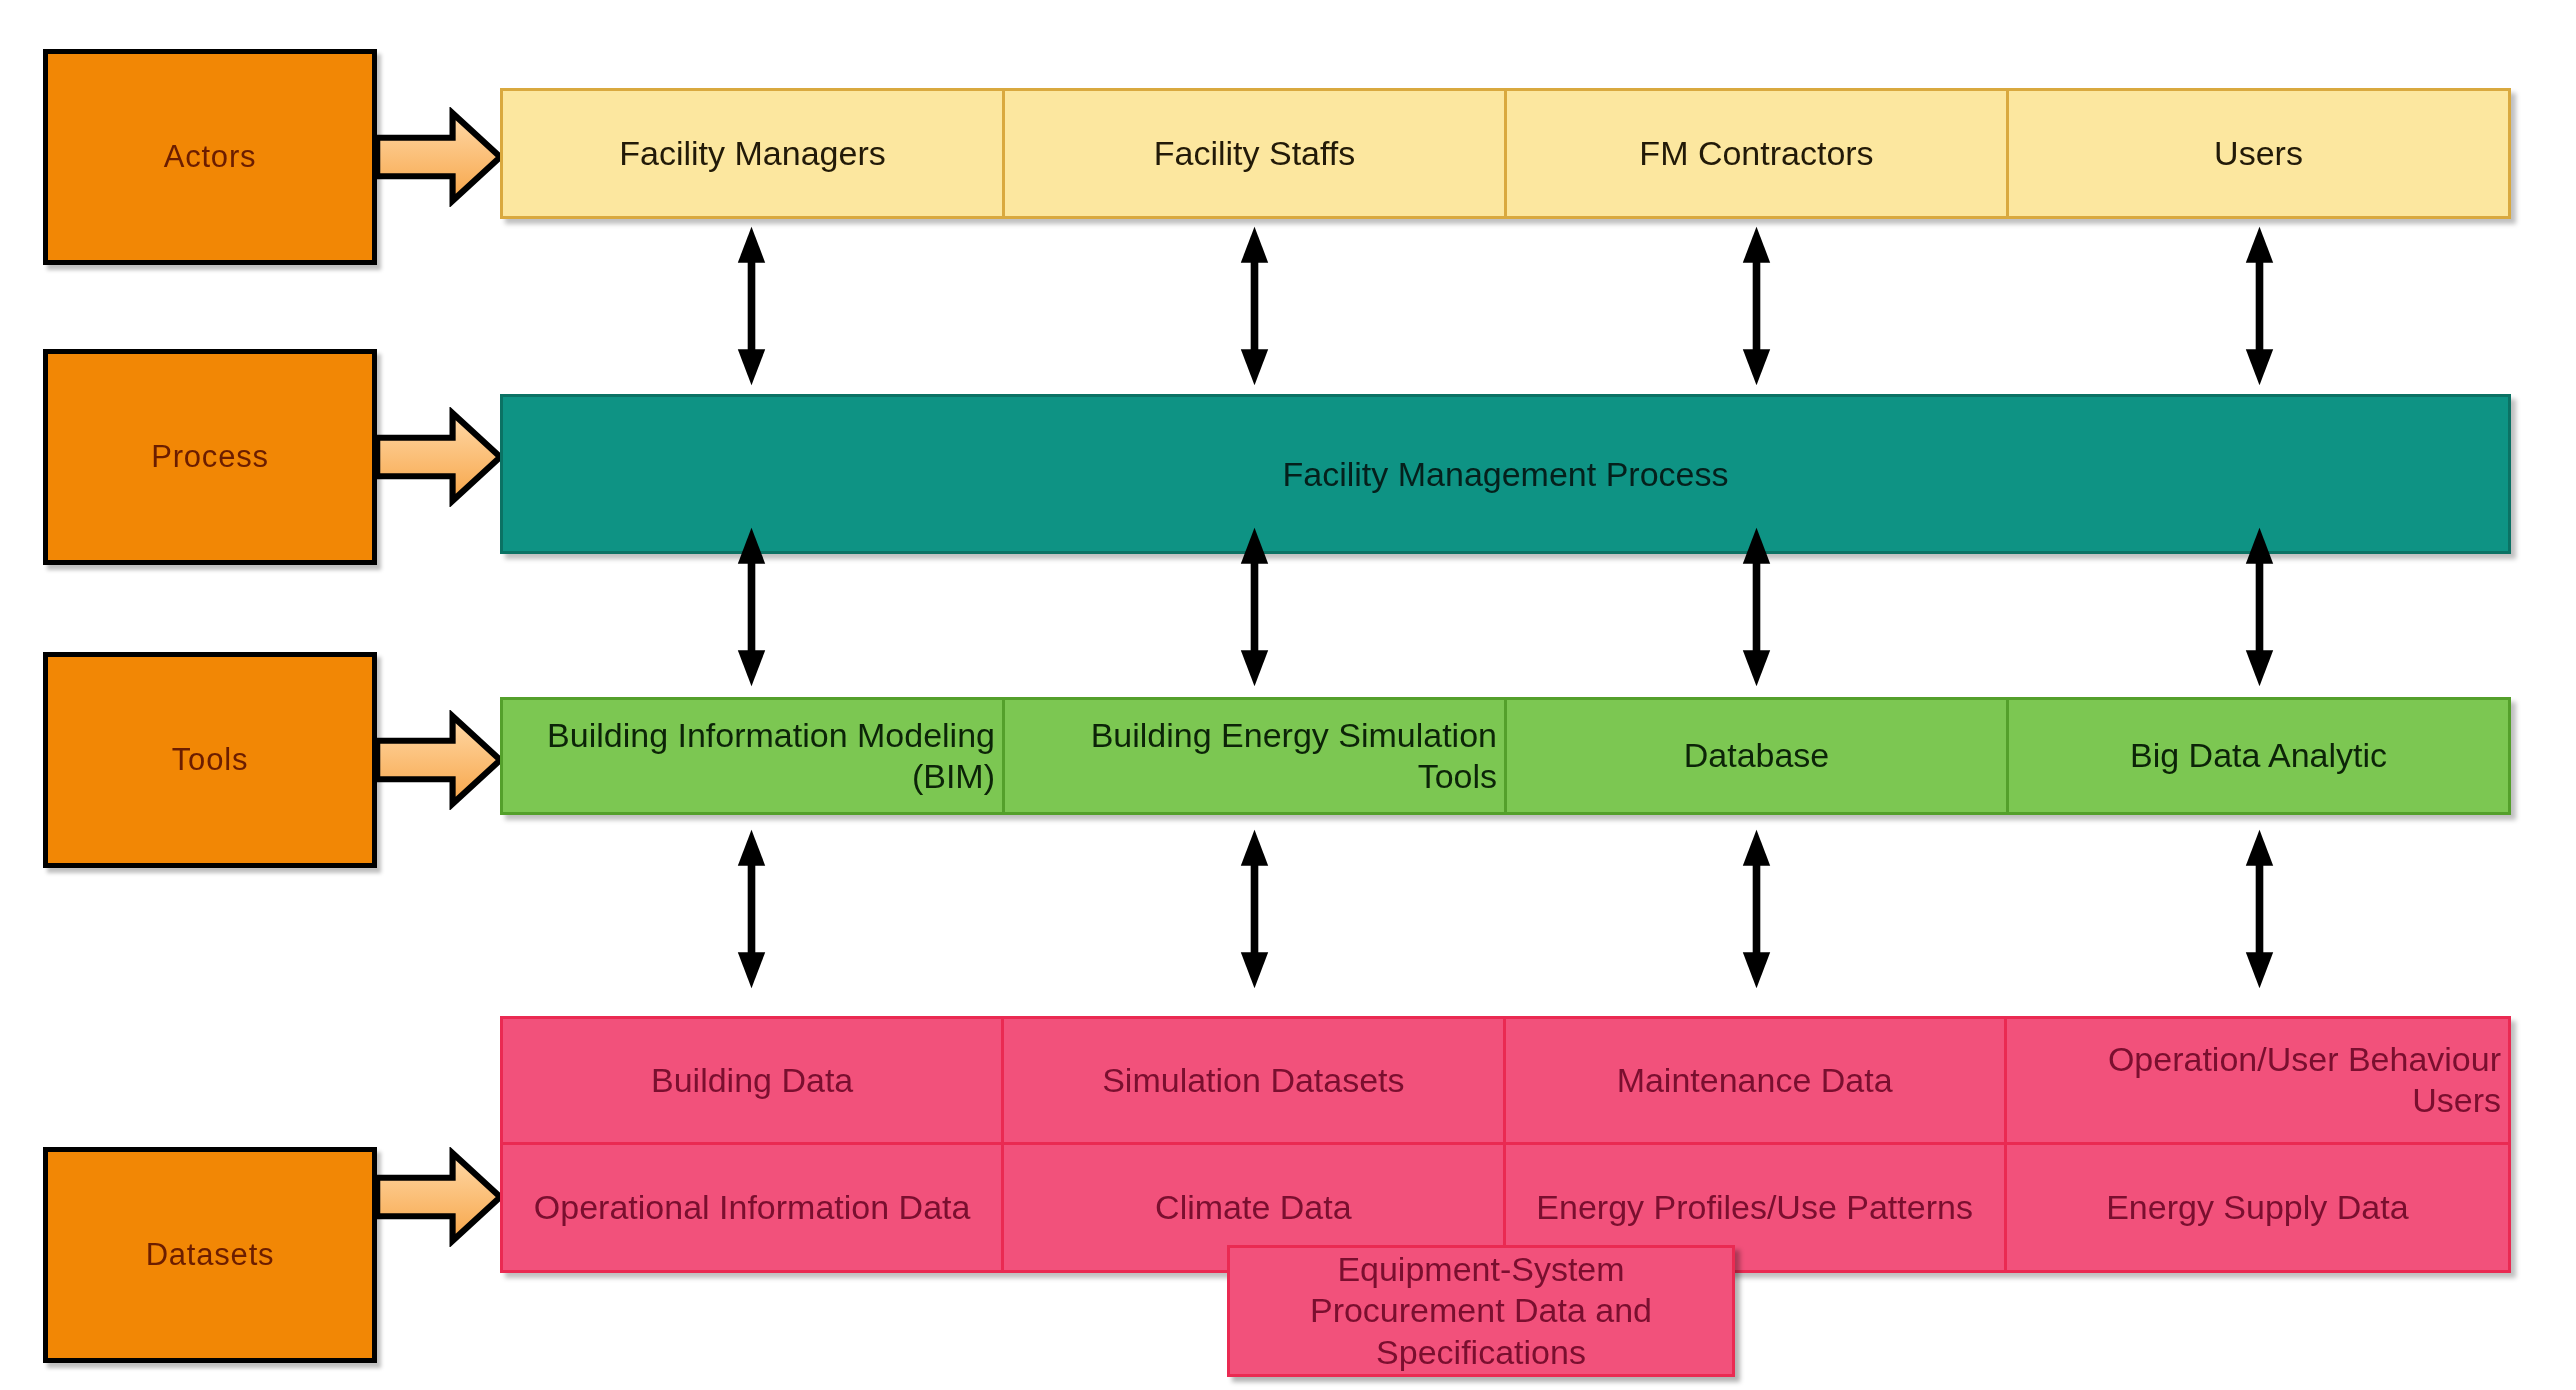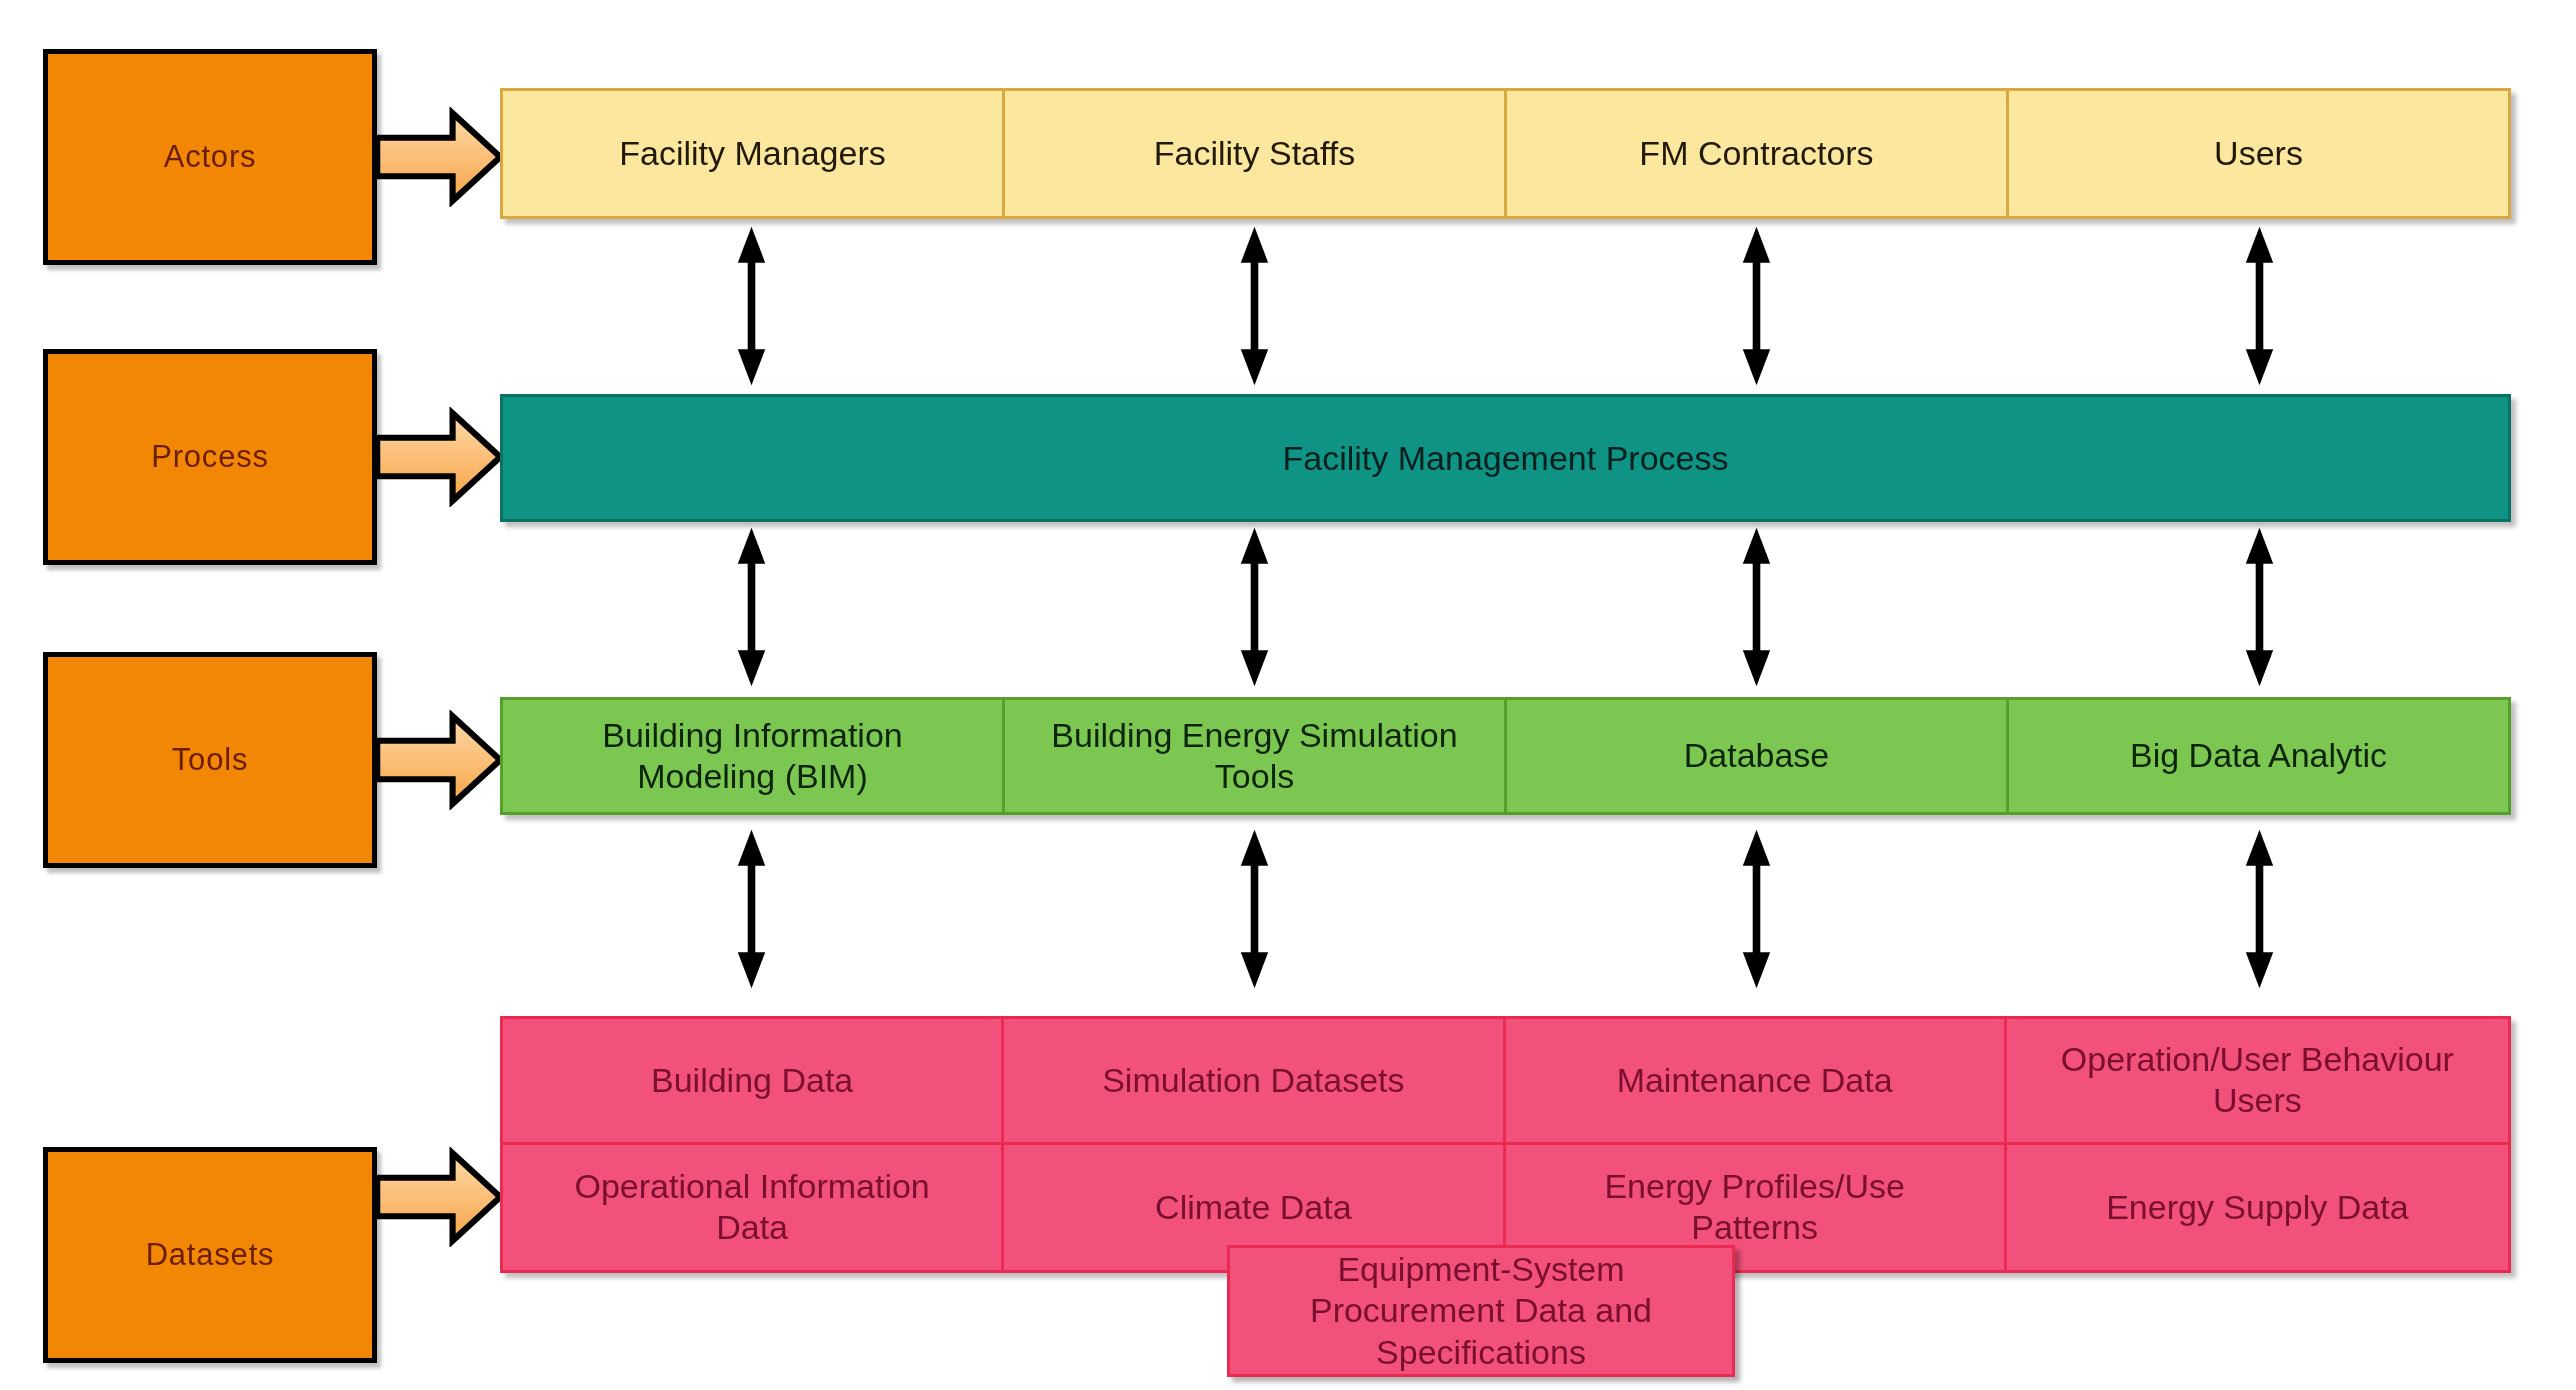--- a/index.html
+++ b/index.html
@@ -24,29 +24,29 @@
   .block-arrow{position:absolute;left:374px;width:131px;height:100px;}
 
   
   .row{
     position:absolute;left:500px;width:2011px;
     display:flex;box-sizing:border-box;
     box-shadow:4.6px 5.4px 4.6px rgba(0,0,0,0.25);
   }
   .cell{
     flex:1;display:flex;align-items:center;justify-content:center;
-    text-align:center;box-sizing:border-box;
-    font-size:34px;line-height:1.22;padding:0 33px;
+    text-align:right;box-sizing:border-box;
+    font-size:34px;line-height:1.22;padding:0 7px;
   }
 
   .row.yellow{top:88px;height:131px;background:var(--c-yellow);border:3.8px solid var(--c-yellow-border);}
   .row.yellow .cell{border-right:3.8px solid var(--c-yellow-border);color:#221a08;}
   .row.yellow .cell:last-child{border-right:none;}
 
-  .row.teal{top:394px;height:128px;background:var(--c-teal);border:3.1px solid var(--c-teal-border);
+  .row.teal{top:394px;height:160px;background:var(--c-teal);border:3.1px solid var(--c-teal-border);
     align-items:center;justify-content:center;color:#052e28;}
   .teal-label{width:100%;text-align:center;font-size:34px;color:#05201c;}
 
   .row.green{top:697px;height:118px;background:var(--c-green);border:3.8px solid var(--c-green-border);}
   .row.green .cell{border-right:3.8px solid var(--c-green-border);color:#0c2408;}
   .row.green .cell:last-child{border-right:none;}
 
   
   .pinkgrid{
     position:absolute;left:500px;top:988px;width:2011px;height:257px;

